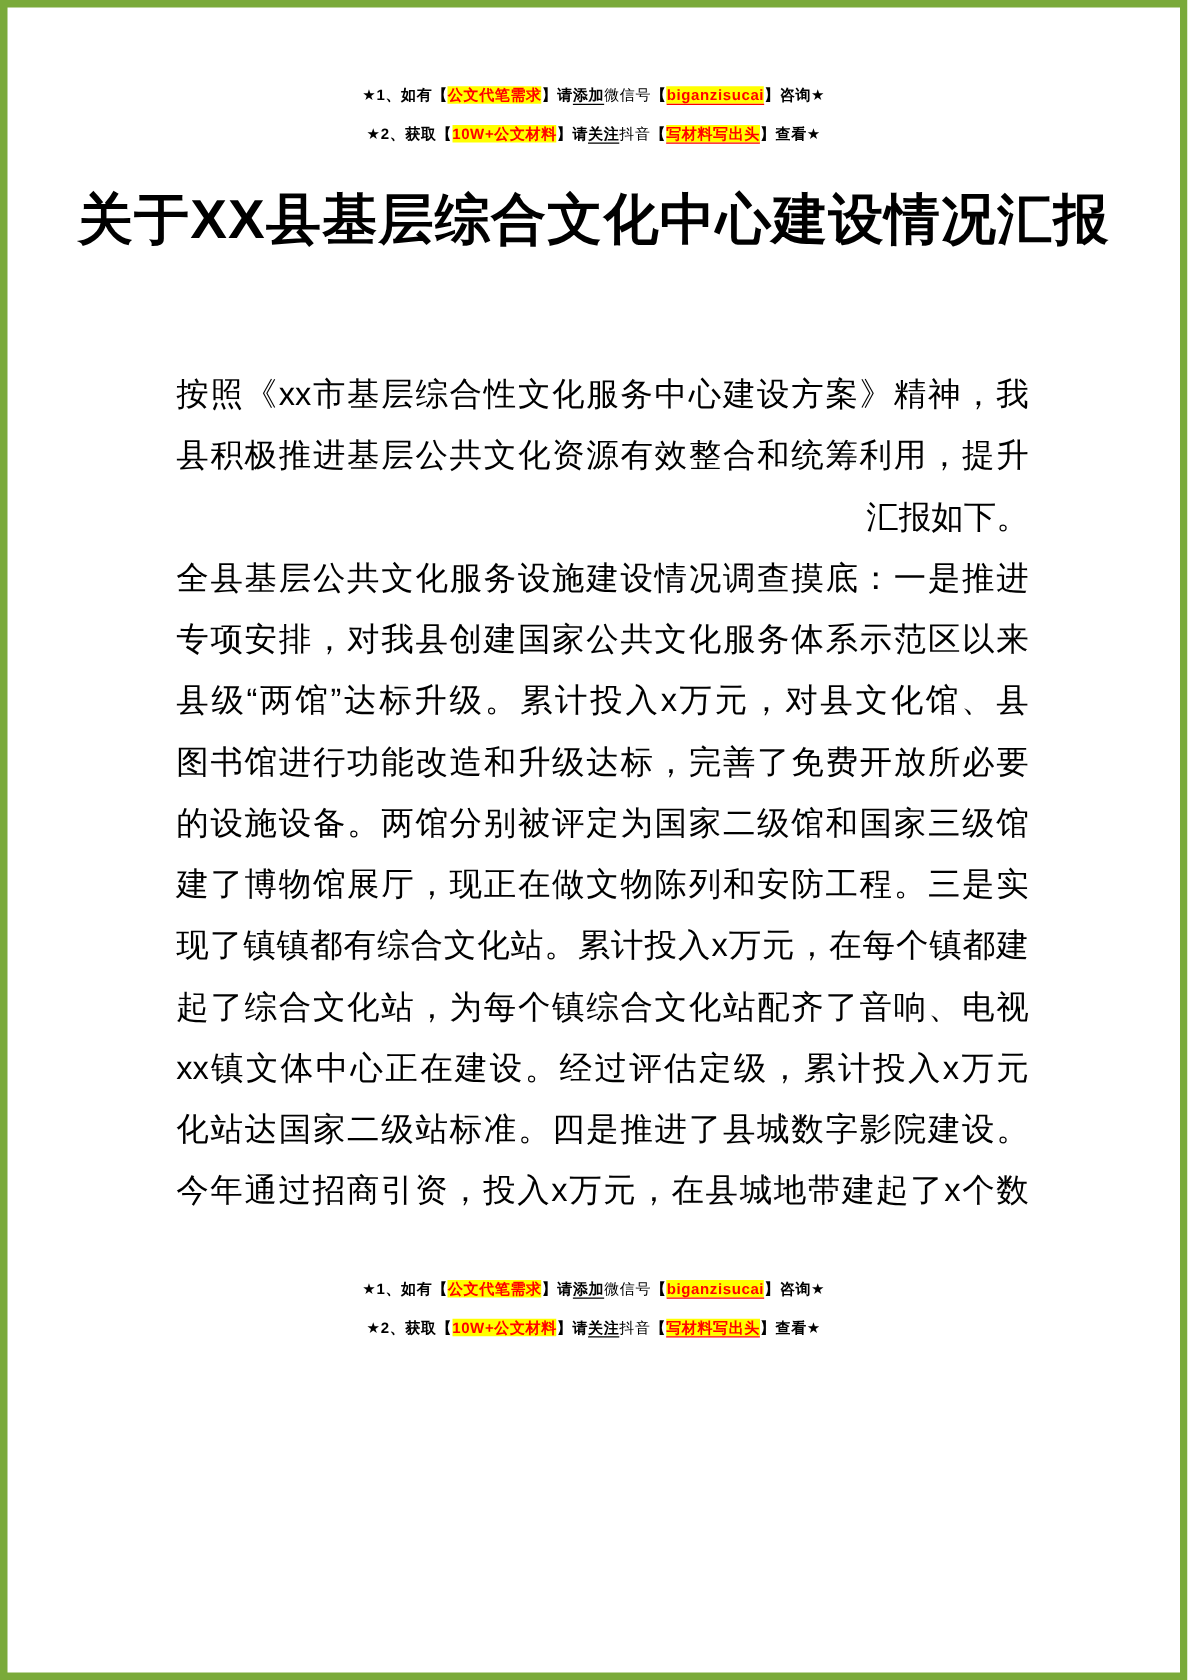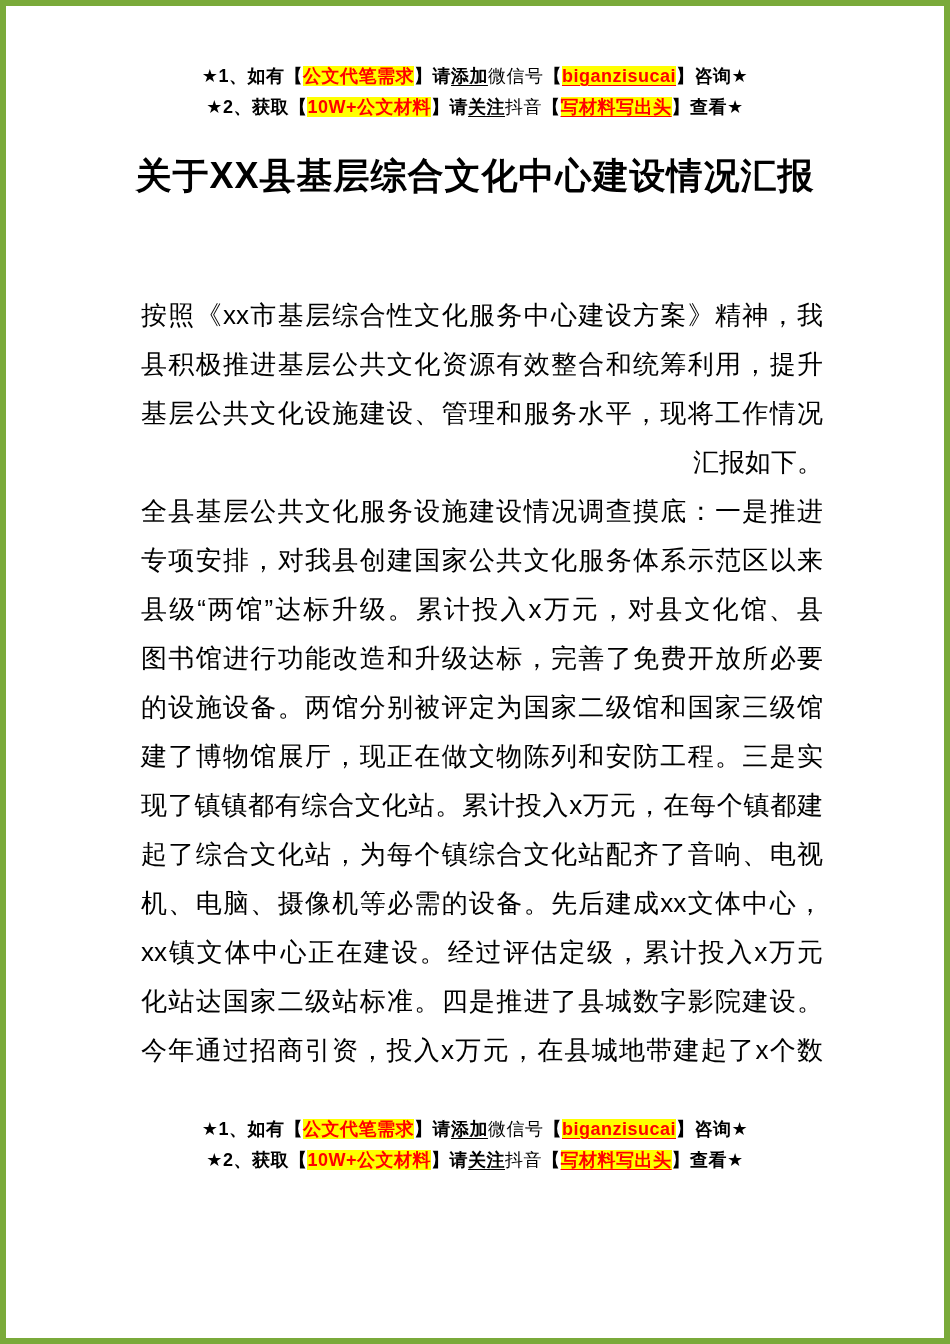--- a/index.html
+++ b/index.html
@@ -14,35 +14,35 @@
     width:950px;height:1344px;box-sizing:border-box;
     border:6px solid var(--frame);
     background:var(--paper);
     color:var(--ink);
     font-family:"Liberation Sans","DejaVu Sans",sans-serif;
     overflow:hidden;
   }
   
   .banner{
     text-align:center;
-    font-size:18px;
+    font-size:12px;
     font-weight:bold;
     line-height:31px;
     letter-spacing:0.5px;
   }
   .banner.top{margin-top:55px;}
   .banner.bottom{margin-top:39px;}
   .banner .hl{color:var(--red);background:var(--yellow);}
   .banner .u{text-decoration:underline;text-underline-offset:3px;}
   .banner .light{font-weight:400;}
   
   .doc-title{
     margin:30px 0 0 0;
     text-align:center;
-    font-size:36px;
+    font-size:44px;
     line-height:46px;
     font-weight:900;
     letter-spacing:1px;
   }
   
   .body-block{
     margin:92px 0 0 135px;
     width:682px;
     font-size:26px;
     line-height:49px;
@@ -62,31 +62,29 @@
   <div class="banner top">
     <div class="banner-line"><span>★1、如有【</span><span class="hl">公文代笔需求</span><span>】请</span><span class="u">添加</span><span class="light">微信号</span><span>【</span><span class="hl u">biganzisucai</span><span>】咨询★</span></div>
     <div class="banner-line"><span>★2、获取【</span><span class="hl">10W+公文材料</span><span>】请</span><span class="u">关注</span><span class="light">抖音</span><span>【</span><span class="hl u">写材料写出头</span><span>】查看★</span></div>
   </div>
 
   <h1 class="doc-title">关于XX县基层综合文化中心建设情况汇报</h1>
 
   <div class="body-block">
       <div class="line just">按照《xx市基层综合性文化服务中心建设方案》精神，我</div>
       <div class="line just">县积极推进基层公共文化资源有效整合和统筹利用，提升</div>
-      <div class="line just">基层公共文化设施建设、管理和服务水平，现将工作情况</div>
       <div class="line">汇报如下。</div>
       <div class="line just">全县基层公共文化服务设施建设情况调查摸底：一是推进</div>
       <div class="line just">专项安排，对我县创建国家公共文化服务体系示范区以来</div>
       <div class="line just">县级“两馆”达标升级。累计投入x万元，对县文化馆、县</div>
       <div class="line just">图书馆进行功能改造和升级达标，完善了免费开放所必要</div>
       <div class="line just">的设施设备。两馆分别被评定为国家二级馆和国家三级馆</div>
       <div class="line just">建了博物馆展厅，现正在做文物陈列和安防工程。三是实</div>
       <div class="line just">现了镇镇都有综合文化站。累计投入x万元，在每个镇都建</div>
       <div class="line just">起了综合文化站，为每个镇综合文化站配齐了音响、电视</div>
-      <div class="line just">机、电脑、摄像机等必需的设备。先后建成xx文体中心，</div>
       <div class="line just">xx镇文体中心正在建设。经过评估定级，累计投入x万元</div>
       <div class="line just">化站达国家二级站标准。四是推进了县城数字影院建设。</div>
       <div class="line just">今年通过招商引资，投入x万元，在县城地带建起了x个数</div>
     </div>
 
   <div class="banner bottom">
     <div class="banner-line"><span>★1、如有【</span><span class="hl">公文代笔需求</span><span>】请</span><span class="u">添加</span><span class="light">微信号</span><span>【</span><span class="hl u">biganzisucai</span><span>】咨询★</span></div>
     <div class="banner-line"><span>★2、获取【</span><span class="hl">10W+公文材料</span><span>】请</span><span class="u">关注</span><span class="light">抖音</span><span>【</span><span class="hl u">写材料写出头</span><span>】查看★</span></div>
   </div>
 

